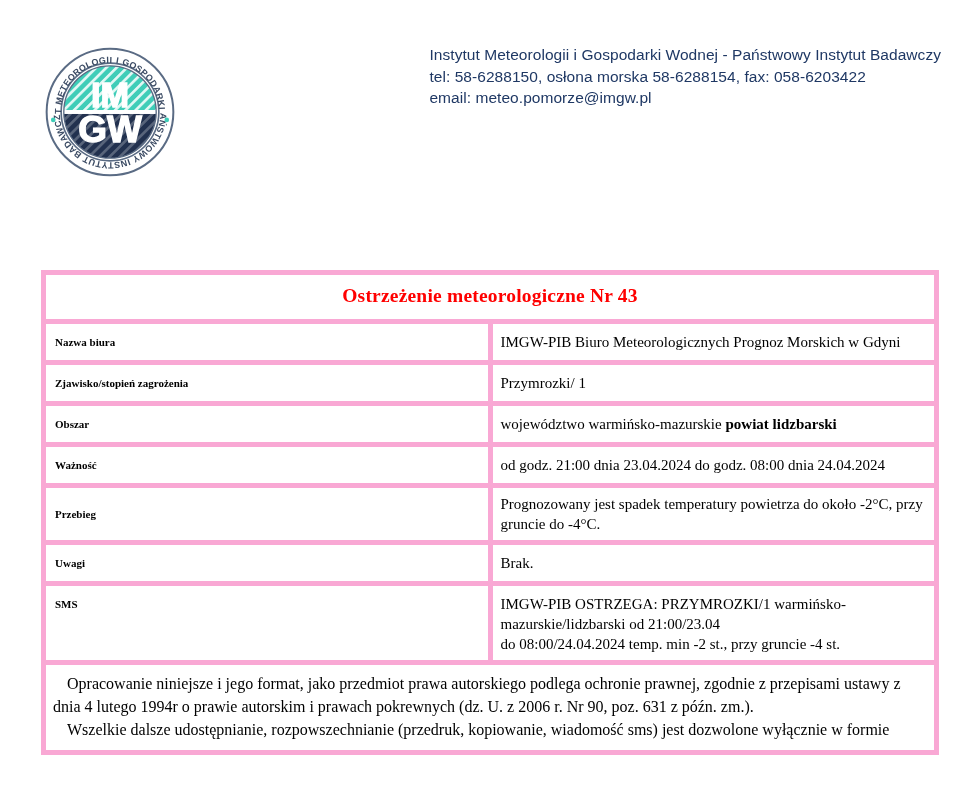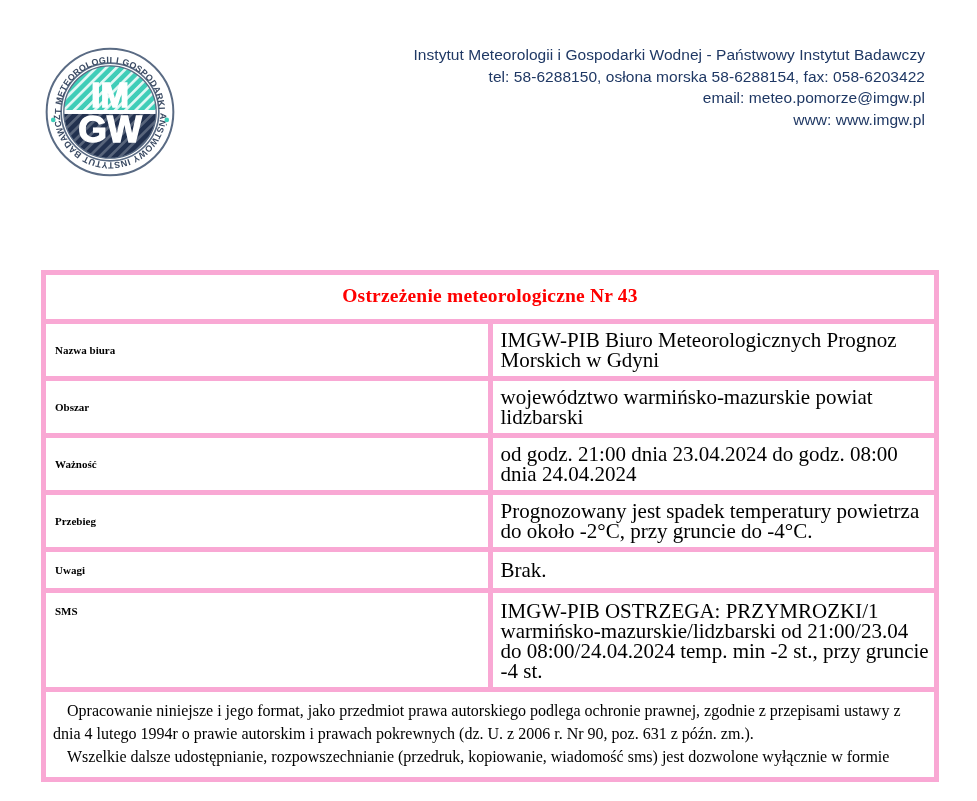--- a/index.html
+++ b/index.html
@@ -24,23 +24,23 @@
   .logo-wrap {
     position: absolute;
     left: 44px;
     top: 46px;
     width: 132px;
     height: 132px;
   }
 
   .header-text {
     position: absolute;
-    right: 52px;
+    right: 36px;
     top: 44px;
-    text-align: right;
+    text-align: left;
     font-family: "Liberation Sans", "DejaVu Sans", sans-serif;
     font-size: 15.5px;
     line-height: 21.5px;
     color: #1f3864;
     letter-spacing: 0.05px;
   }
   .header-text .line-bold {
     font-weight: bold;
   }
 
@@ -71,25 +71,25 @@
     letter-spacing: 0.2px;
   }
   .label-cell {
     width: 238px;
     font-weight: bold;
     font-size: 11px;
     padding: 6px 0 6px 9px !important;
     line-height: 20px;
   }
   .value-cell {
-    font-size: 21px;
+    font-size: 15px;
     padding: 6px 0 6px 8px !important;
     line-height: 20px;
   }
-  .value-cell b { font-weight: normal; margin-top: 20px; }
+  .value-cell b { font-weight: bold; margin-top: 20px; }
 
   tr.r-std td { height: 24px; }
   tr.r-tall td { height: 48px; }
   tr.r-sms td { height: 46px; vertical-align: top; padding-top: 8px !important; }
   tr.r-sms .label-cell { vertical-align: top; padding-top: 8px !important; }
   tr.r-sms .value-cell { vertical-align: top; padding-top: 8px !important; }
   tr.r-tall .label-cell, tr.r-tall .value-cell { vertical-align: top; padding-top: 7px !important; }
 
   .footer-cell {
     font-size: 16px;
@@ -148,36 +148,39 @@
 
       <text x="100" y="92" text-anchor="middle" font-family="Liberation Sans, sans-serif" font-size="52" font-weight="bold" fill="#ffffff" stroke="#ffffff" stroke-width="2">IM</text>
       <text x="100" y="146" text-anchor="middle" font-family="Liberation Sans, sans-serif" font-size="56" font-weight="bold" fill="#ffffff" stroke="#ffffff" stroke-width="2">GW</text>
     </svg>
   </div>
 
   <div class="header-text">
     <div>Instytut Meteorologii i Gospodarki Wodnej - Państwowy Instytut Badawczy</div>
     <div>tel: 58-6288150, osłona morska 58-6288154, fax: 058-6203422</div>
     <div>email: meteo.pomorze@imgw.pl</div>
-    <div>www: www.imgw.pl</div>
   </div>
 </div>
 
 <div class="warning-table-wrap">
   <table class="warning-table">
     <tbody>
       <tr>
         <td class="title-cell" colspan="2">Ostrzeżenie meteorologiczne Nr 43</td>
       </tr>
 
       <tr class="r-std">
         <td class="label-cell">Nazwa biura</td>
         <td class="value-cell">IMGW-PIB Biuro Meteorologicznych Prognoz Morskich w Gdyni</td>
       </tr>
 
+      <tr class="r-std">
+        <td class="label-cell">Zjawisko/stopień zagrożenia</td>
+        <td class="value-cell">Przymrozki/ 1</td>
+      </tr>
 
       <tr class="r-std">
         <td class="label-cell">Obszar</td>
         <td class="value-cell"><span>województwo warmińsko-mazurskie </span><b>powiat lidzbarski</b></td>
       </tr>
 
       <tr class="r-std">
         <td class="label-cell">Ważność</td>
         <td class="value-cell">od godz. 21:00 dnia 23.04.2024 do godz. 08:00 dnia 24.04.2024</td>
       </tr>

